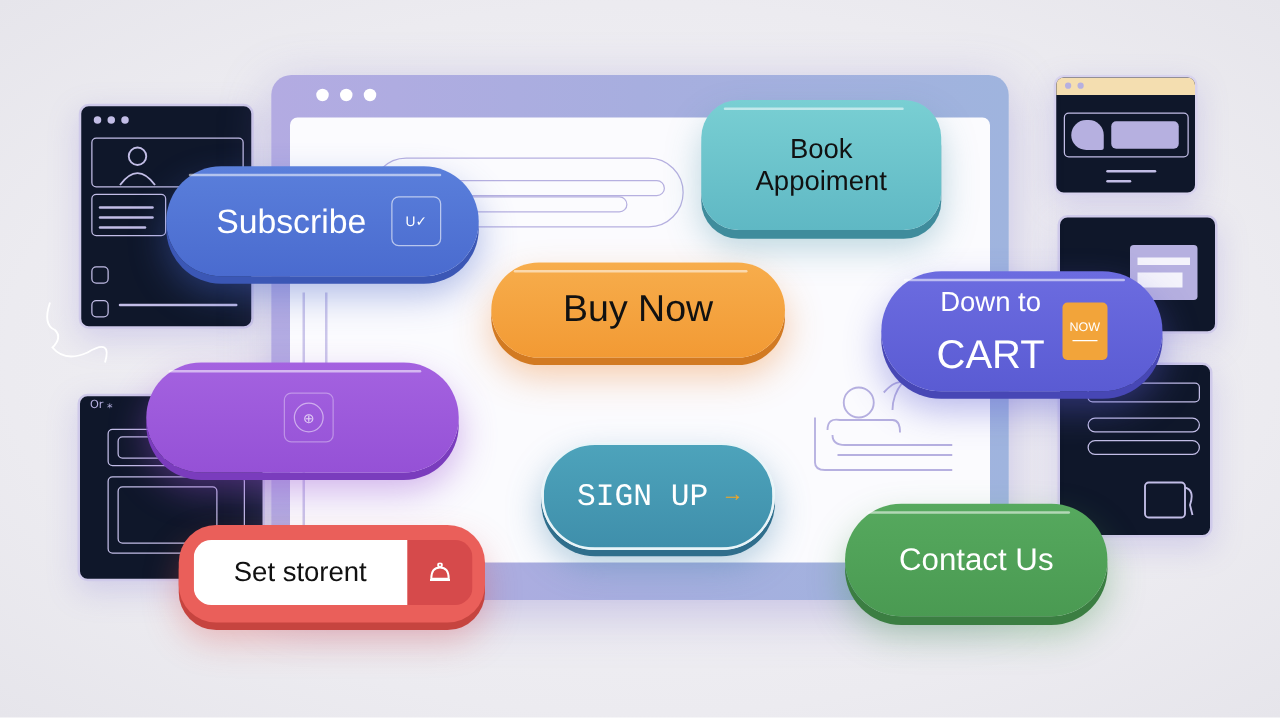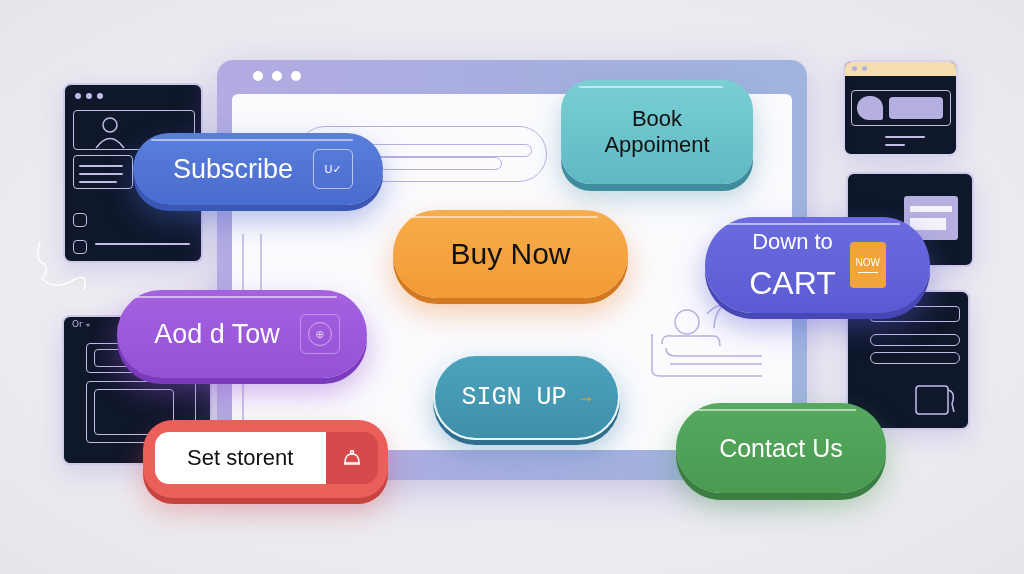--- a/index.html
+++ b/index.html
@@ -37,38 +37,38 @@
     
     .btn {
       position: absolute; display: flex; align-items: center; justify-content: center;
       cursor: pointer; border: none;
     }
     .btn .gloss {
       position: absolute; left: 18px; right: 30px; top: 6px; height: 2px;
       background: rgba(255,255,255,0.55); border-radius: 2px;
     }
     .btn-subscribe {
-      left: 133px; top: 133px; width: 250px; height: 72px; border-radius: 44px;
+      left: 133px; top: 133px; width: 250px; height: 88px; border-radius: 44px;
       background: linear-gradient(180deg, #5a7fdb 0%, #4a6bcf 100%);
       box-shadow: 0 6px 0 #3b57b5, 0 14px 30px rgba(70,100,200,0.45);
       color: #fff; font-size: 27px; font-weight: 500; gap: 20px; padding-left: 10px;
     }
     .icon-box {
       width: 40px; height: 40px; border: 1.5px solid rgba(255,255,255,0.6); border-radius: 6px;
       display: flex; align-items: center; justify-content: center; font-size: 11px; color: #fff;
     }
     .btn-book {
       left: 561px; top: 80px; width: 192px; height: 104px; border-radius: 30px;
       background: linear-gradient(180deg, #79cfd3 0%, #5fb8c4 100%);
       box-shadow: 0 7px 0 #3f8c9c, 0 14px 28px rgba(60,140,160,0.35);
       color: #111; font-size: 22px; font-weight: 500; text-align: right; line-height: 26px;
       flex-direction: column;
     }
     .btn-buy {
-      left: 393px; top: 210px; width: 235px; height: 88px; border-radius: 46px;
+      left: 393px; top: 210px; width: 235px; height: 76px; border-radius: 46px;
       background: linear-gradient(180deg, #f7ad4c 0%, #f29a34 100%);
       box-shadow: 0 6px 0 #d27a22, 0 14px 30px rgba(240,140,60,0.45);
       color: #111; font-size: 30px; font-weight: 500;
     }
     .btn-cart {
       left: 705px; top: 217px; width: 225px; height: 96px; border-radius: 48px;
       background: linear-gradient(180deg, #6c6ce0 0%, #5a5bd3 100%);
       box-shadow: 0 6px 0 #4747b5, 0 14px 30px rgba(90,90,210,0.45);
       color: #fff; gap: 14px;
     }
@@ -235,21 +235,20 @@
     <span class="big">CART</span>
   </span>
   <span class="now-badge">
     <span>NOW</span>
     <span class="ul"></span>
   </span>
 </button>
 
 <button class="btn btn-add">
   <span class="gloss"></span>
-  <span>Aod d Tow</span>
   <span class="icon-box" style="border-color:rgba(255,255,255,0.35);">
     <span class="circle-glyph">
       <span>⊕</span>
     </span>
   </span>
 </button>
 
 <button class="btn btn-signup">
   <span>SIGN UP</span>
   <span class="arrow">→</span>

